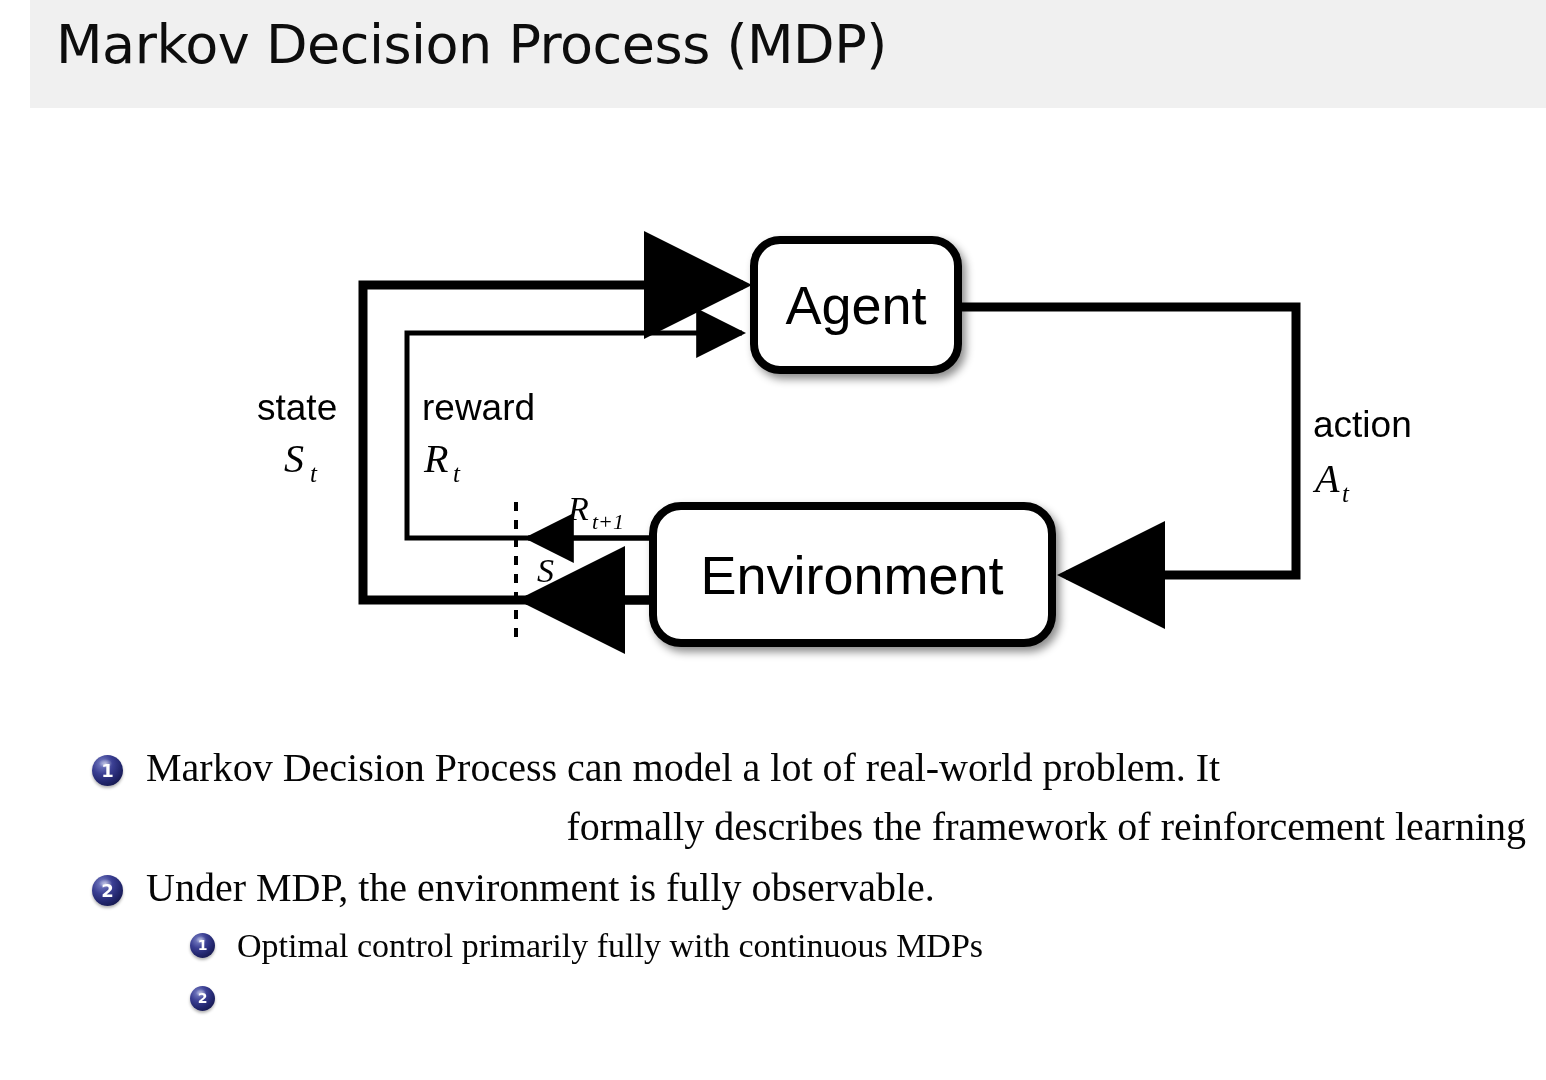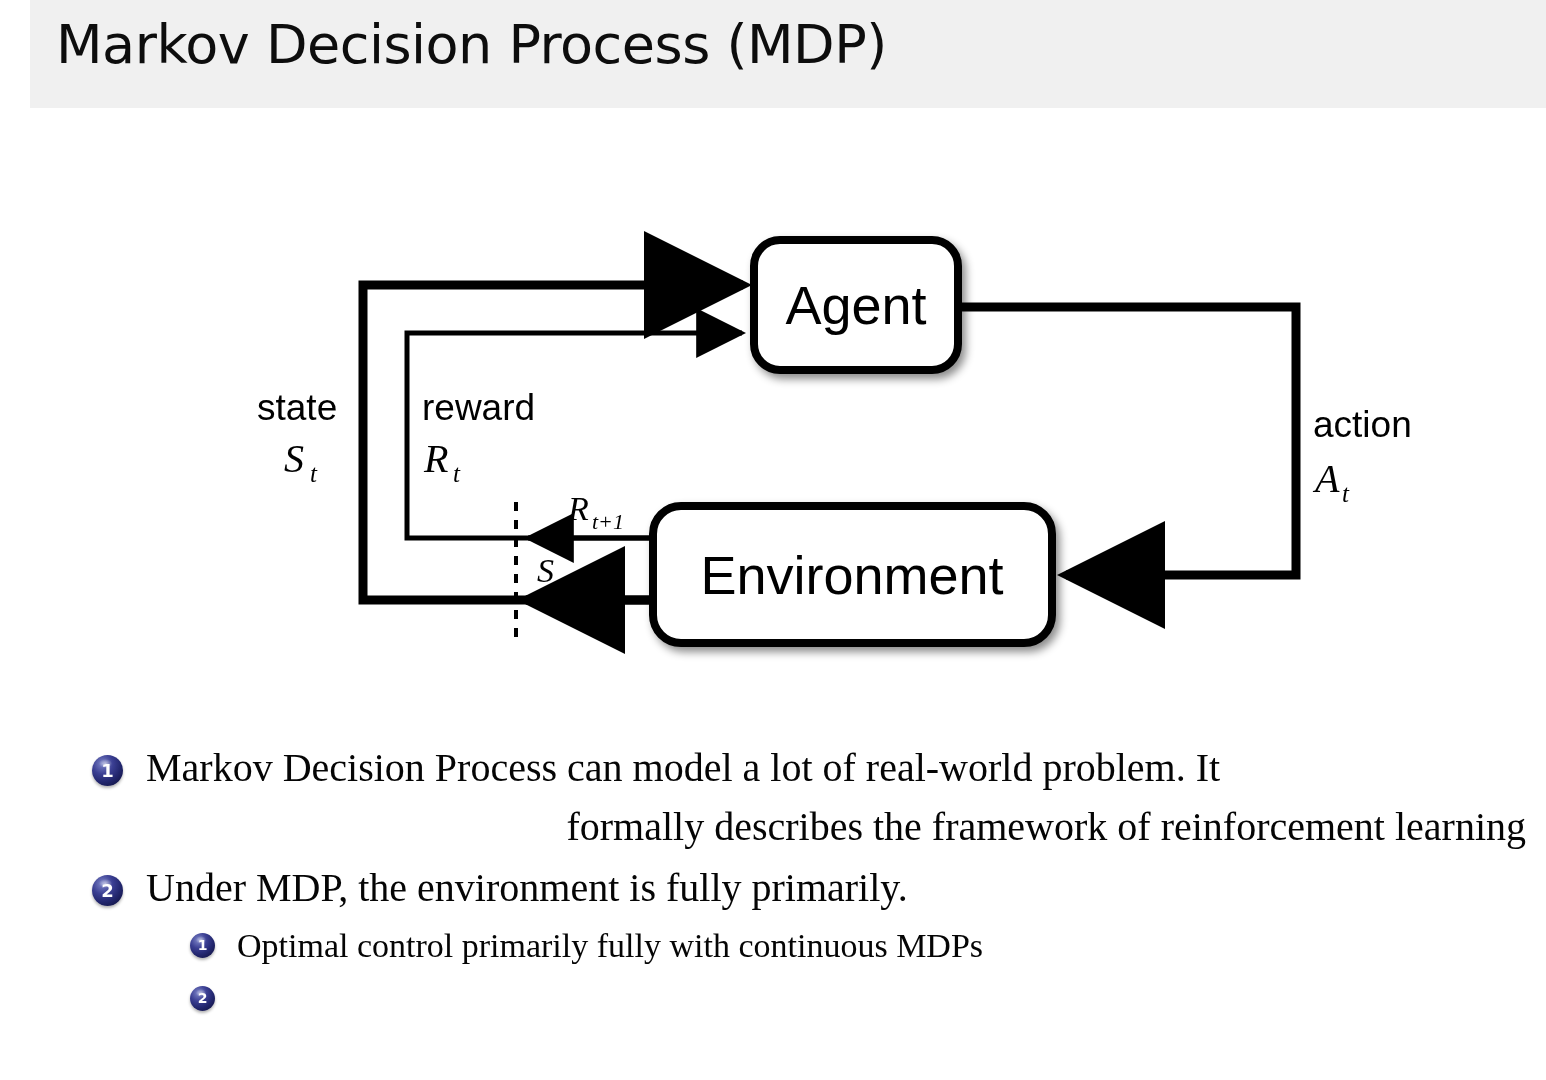--- a/index.html
+++ b/index.html
@@ -263,21 +263,21 @@
       <div class="marker m1">1</div>
       <div class="btext btext1">
         <span>Markov Decision Process can model a lot of real-world problem. It</span>
         <span class="line2">formally describes the framework of reinforcement learning</span>
       </div>
     </div>
 
     <div class="bullet-row lvl1">
       <div class="marker m1">2</div>
       <div class="btext btext1">
-        <span>Under MDP, the environment is fully primarily.</span>
+        <span>Under MDP, the environment is fully observable.</span>
       </div>
     </div>
 
     <div class="bullet-row lvl2">
       <div class="marker m2">1</div>
       <div class="btext btext2">Optimal control primarily fully with continuous MDPs</div>
     </div>
 
     <div class="bullet-row lvl2">
       <div class="marker m2">2</div>

